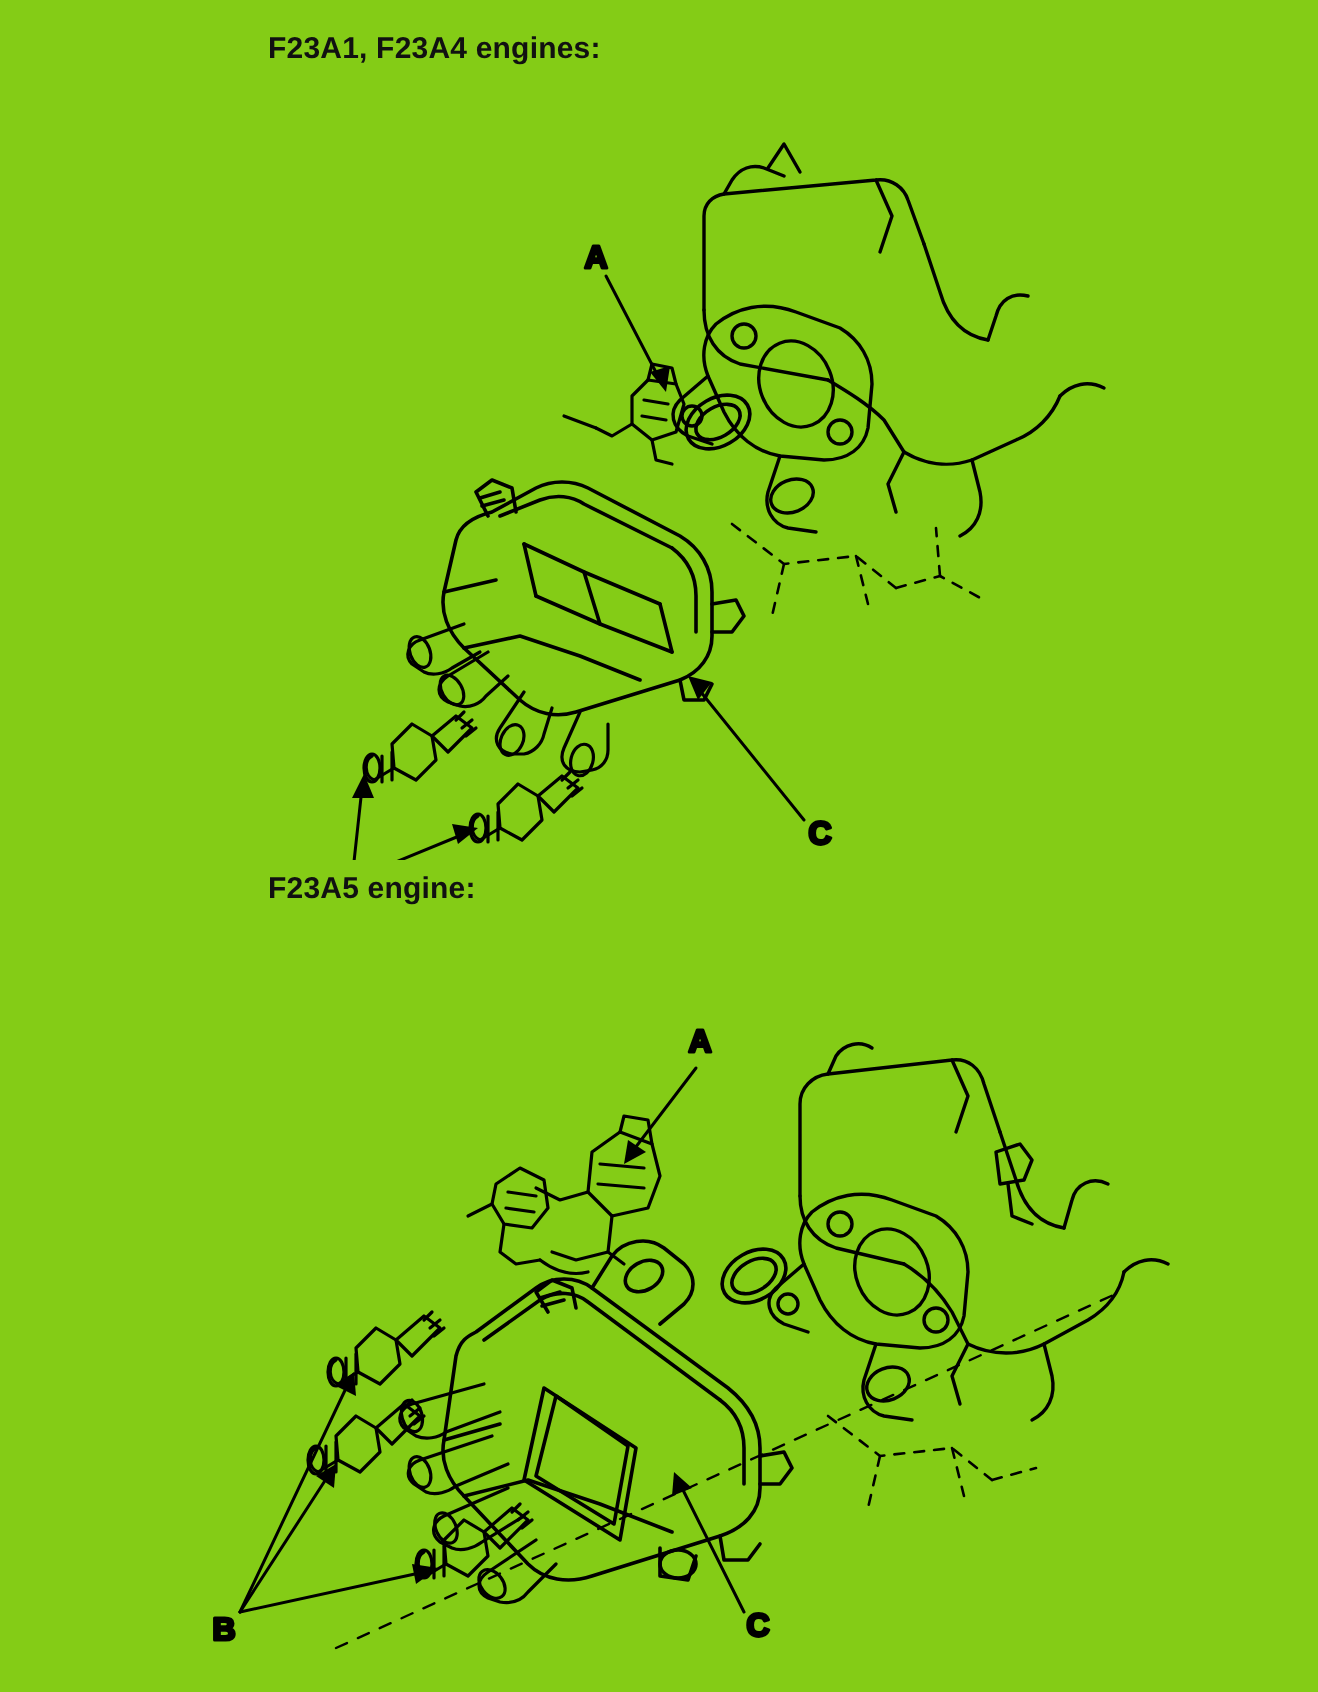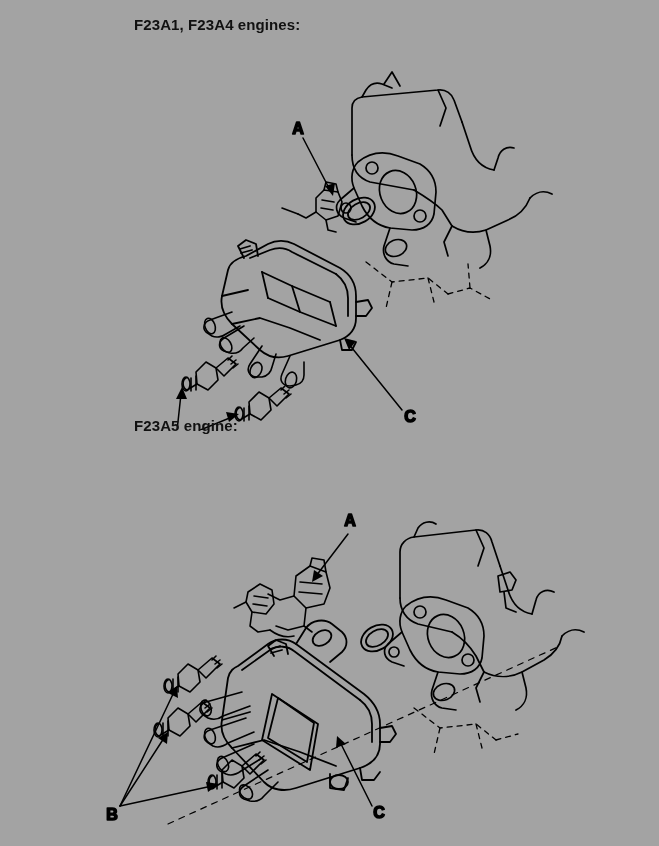--- a/index.html
+++ b/index.html
@@ -12,33 +12,33 @@
     width: 659px;
     height: 846px;
     position: relative;
     overflow: hidden;
     font-family: "Liberation Sans", sans-serif;
     color: #000000;
   }
   .page {
     position: absolute;
     inset: 0;
-    background: #a3a3a3;
+    background: #84cc16;
   }
   .section-heading {
     position: absolute;
     font-family: "Liberation Sans", sans-serif;
     font-weight: bold;
     font-size: 15px;
     letter-spacing: 0.1px;
     color: #111111;
     white-space: nowrap;
   }
   #heading-upper { left: 134px; top: 16px; }
-  #heading-lower { left: 134px; top: 417px; }
+  #heading-lower { left: 134px; top: 436px; }
 
   .figure {
     position: absolute;
     left: 0;
     width: 659px;
   }
   #figure-upper { top: 50px;  height: 380px; }
   #figure-lower { top: 480px; height: 366px; }
 
   .figure svg {

